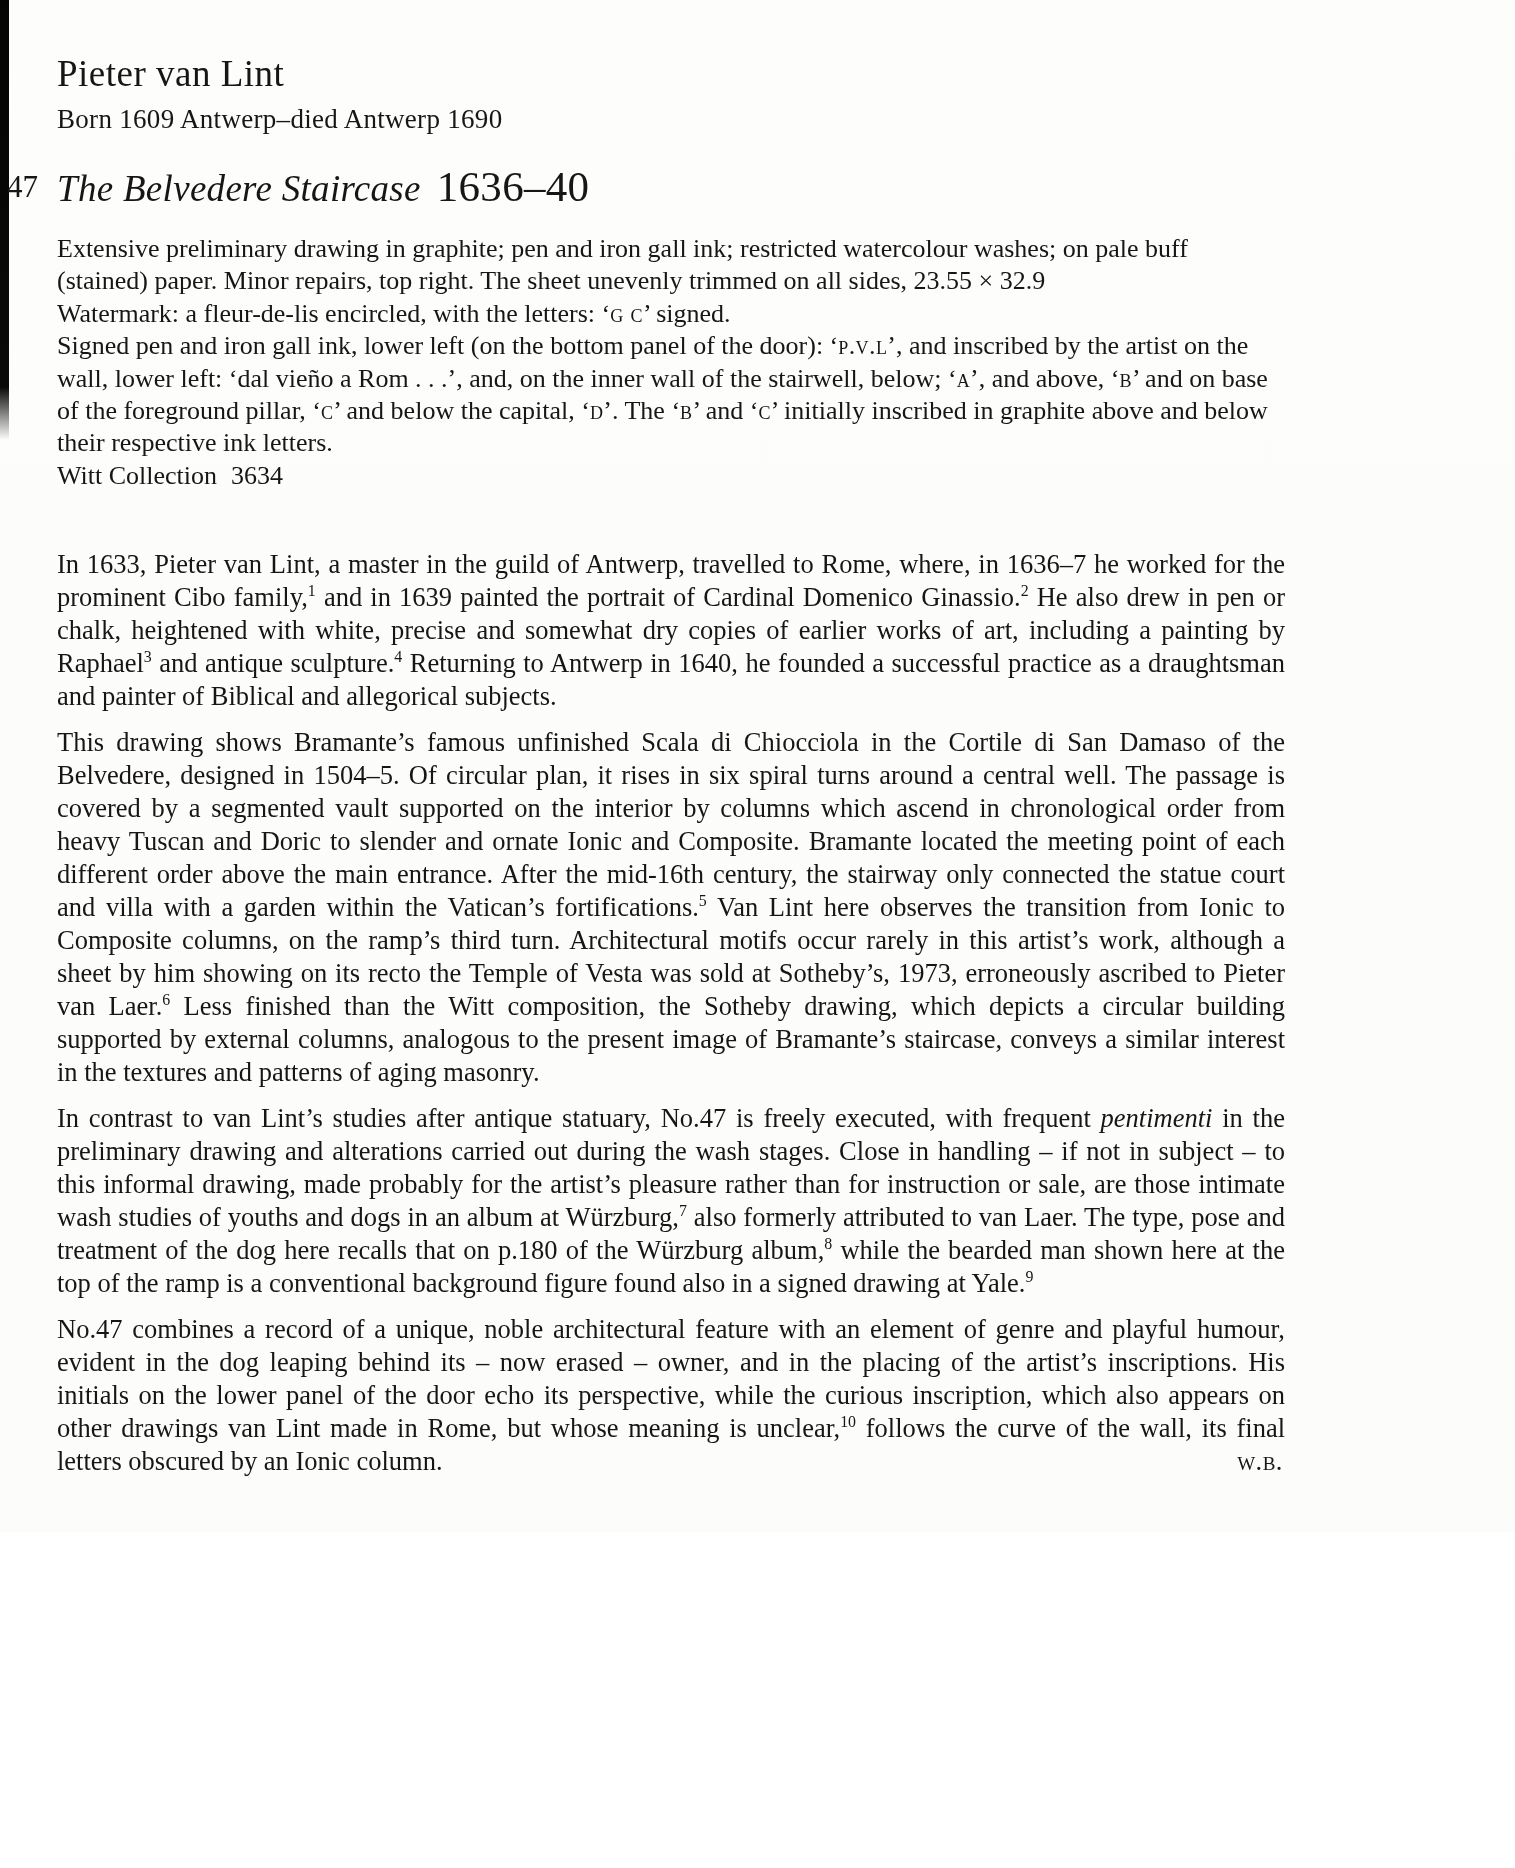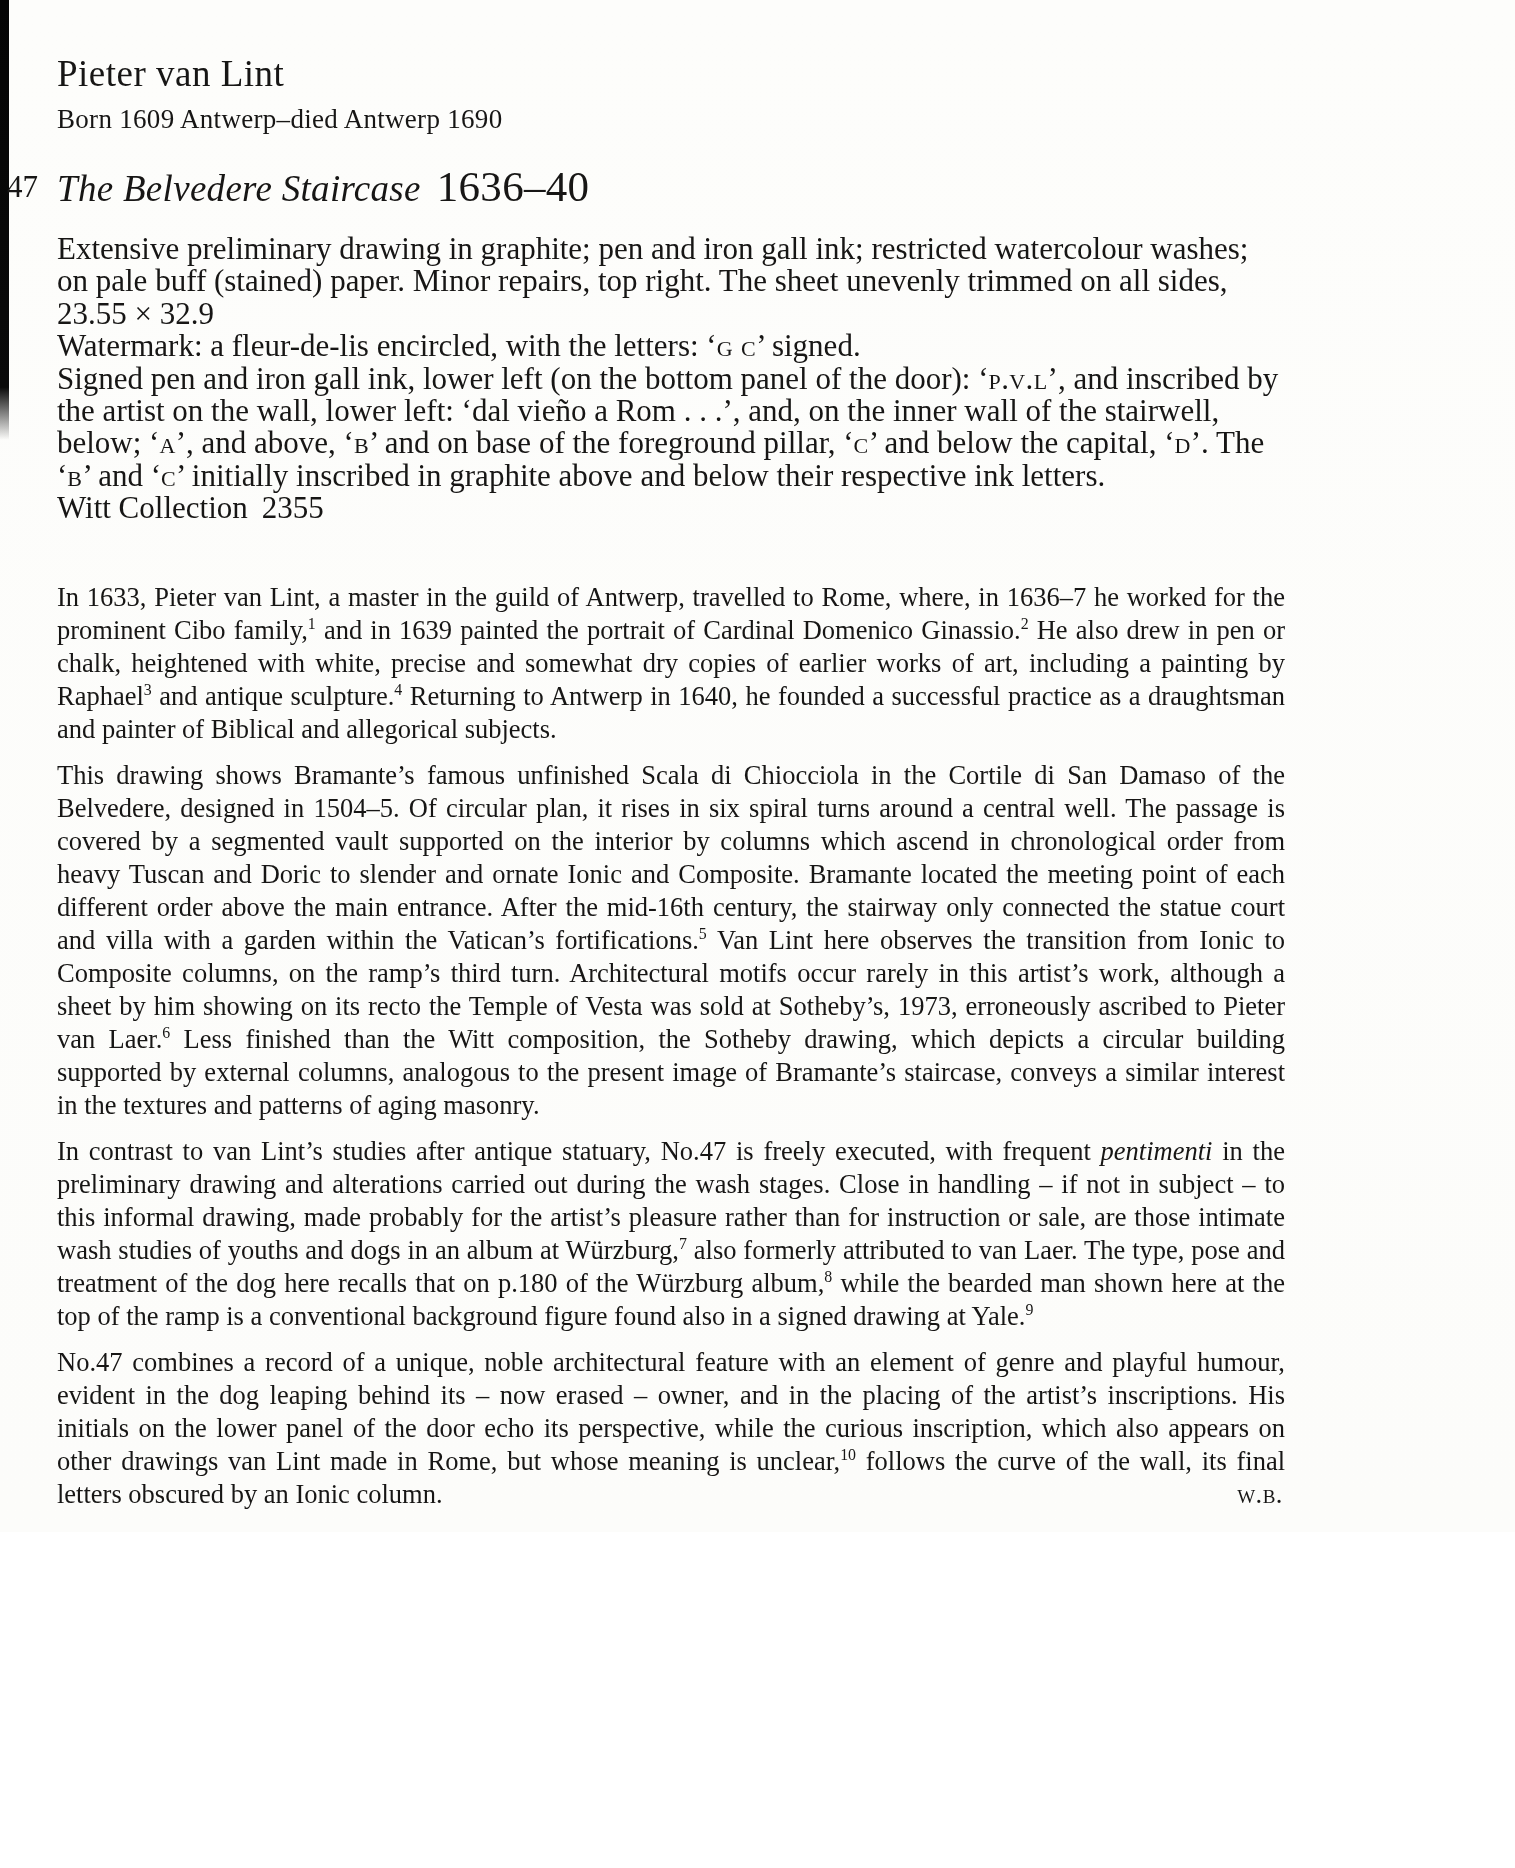--- a/index.html
+++ b/index.html
@@ -59,21 +59,21 @@
     letter-spacing: 0.3px;
   }
   .work-title em { }
   .work-date {
     font-style: normal;
     margin-left: 16px;
     font-size: 43px;
   }
   .tech {
     margin-top: 22px;
-    font-size: 31px;
+    font-size: 26px;
     line-height: 32.4px;
   }
   .tech p { margin: 0; }
   .collection { margin-top: 15px; }
   .coll-no { margin-left: 14px; }
   .body-text {
     margin-top: 56px;
     font-size: 26.5px;
     line-height: 33px;
   }
@@ -118,21 +118,21 @@
       <div class="title-row">
         <span class="cat-no">47</span>
         <h2 class="work-title"><em>The Belvedere Staircase</em><span class="work-date">1636–40</span></h2>
       </div>
     </header>
 
     <section class="tech">
       <p><span>Extensive preliminary drawing in graphite; pen and iron gall ink; restricted watercolour washes; on pale buff (stained) paper. Minor repairs, top right. The sheet unevenly trimmed on all sides, 23.55 × 32.9</span></p>
       <p><span>Watermark: a fleur-de-lis encircled, with the letters: ‘</span><span class="run-sc">g c</span><span>’ signed.</span></p>
       <p><span>Signed pen and iron gall ink, lower left (on the bottom panel of the door): ‘</span><span class="run-sc">p.v.l</span><span>’, and inscribed by the artist on the wall, lower left: ‘dal vieño a Rom . . .’, and, on the inner wall of the stairwell, below; ‘</span><span class="run-sc">a</span><span>’, and above, ‘</span><span class="run-sc">b</span><span>’ and on base of the foreground pillar, ‘</span><span class="run-sc">c</span><span>’ and below the capital, ‘</span><span class="run-sc">d</span><span>’. The ‘</span><span class="run-sc">b</span><span>’ and ‘</span><span class="run-sc">c</span><span>’ initially inscribed in graphite above and below their respective ink letters.</span></p>
-      <p class="collection"><span>Witt Collection</span><span class="coll-no">2355</span></p>
+      <p class="collection"><span>Witt Collection</span><span class="coll-no">3634</span></p>
     </section>
 
     <section class="body-text">
       <p><span>In 1633, Pieter van Lint, a master in the guild of Antwerp, travelled to Rome, where, in 1636–7 he worked for the prominent Cibo family,</span><span class="run-sup">1</span><span> and in 1639 painted the portrait of Cardinal Domenico Ginassio.</span><span class="run-sup">2</span><span> He also drew in pen or chalk, heightened with white, precise and somewhat dry copies of earlier works of art, including a painting by Raphael</span><span class="run-sup">3</span><span> and antique sculpture.</span><span class="run-sup">4</span><span> Returning to Antwerp in 1640, he founded a successful practice as a draughtsman and painter of Biblical and allegorical subjects.</span></p>
       <p><span>This drawing shows Bramante’s famous unfinished Scala di Chiocciola in the Cortile di San Damaso of the Belvedere, designed in 1504–5. Of circular plan, it rises in six spiral turns around a central well. The passage is covered by a segmented vault supported on the interior by columns which ascend in chronological order from heavy Tuscan and Doric to slender and ornate Ionic and Composite. Bramante located the meeting point of each different order above the main entrance. After the mid-16th century, the stairway only connected the statue court and villa with a garden within the Vatican’s fortifications.</span><span class="run-sup">5</span><span> Van Lint here observes the transition from Ionic to Composite columns, on the ramp’s third turn. Architectural motifs occur rarely in this artist’s work, although a sheet by him showing on its recto the Temple of Vesta was sold at Sotheby’s, 1973, erroneously ascribed to Pieter van Laer.</span><span class="run-sup">6</span><span> Less finished than the Witt composition, the Sotheby drawing, which depicts a circular building supported by external columns, analogous to the present image of Bramante’s staircase, conveys a similar interest in the textures and patterns of aging masonry.</span></p>
       <p><span>In contrast to van Lint’s studies after antique statuary, No.47 is freely executed, with frequent </span><span class="run-i">pentimenti</span><span> in the preliminary drawing and alterations carried out during the wash stages. Close in handling – if not in subject – to this informal drawing, made probably for the artist’s pleasure rather than for instruction or sale, are those intimate wash studies of youths and dogs in an album at Würzburg,</span><span class="run-sup">7</span><span> also formerly attributed to van Laer. The type, pose and treatment of the dog here recalls that on p.180 of the Würzburg album,</span><span class="run-sup">8</span><span> while the bearded man shown here at the top of the ramp is a conventional background figure found also in a signed drawing at Yale.</span><span class="run-sup">9</span></p>
       <div class="last-para-wrap">
         <p><span>No.47 combines a record of a unique, noble architectural feature with an element of genre and playful humour, evident in the dog leaping behind its – now erased – owner, and in the placing of the artist’s inscriptions. His initials on the lower panel of the door echo its perspective, while the curious inscription, which also appears on other drawings van Lint made in Rome, but whose meaning is unclear,</span><span class="run-sup">10</span><span> follows the curve of the wall, its final letters obscured by an Ionic column.</span></p>
         <span class="author-initials">w.b.</span>
       </div>

